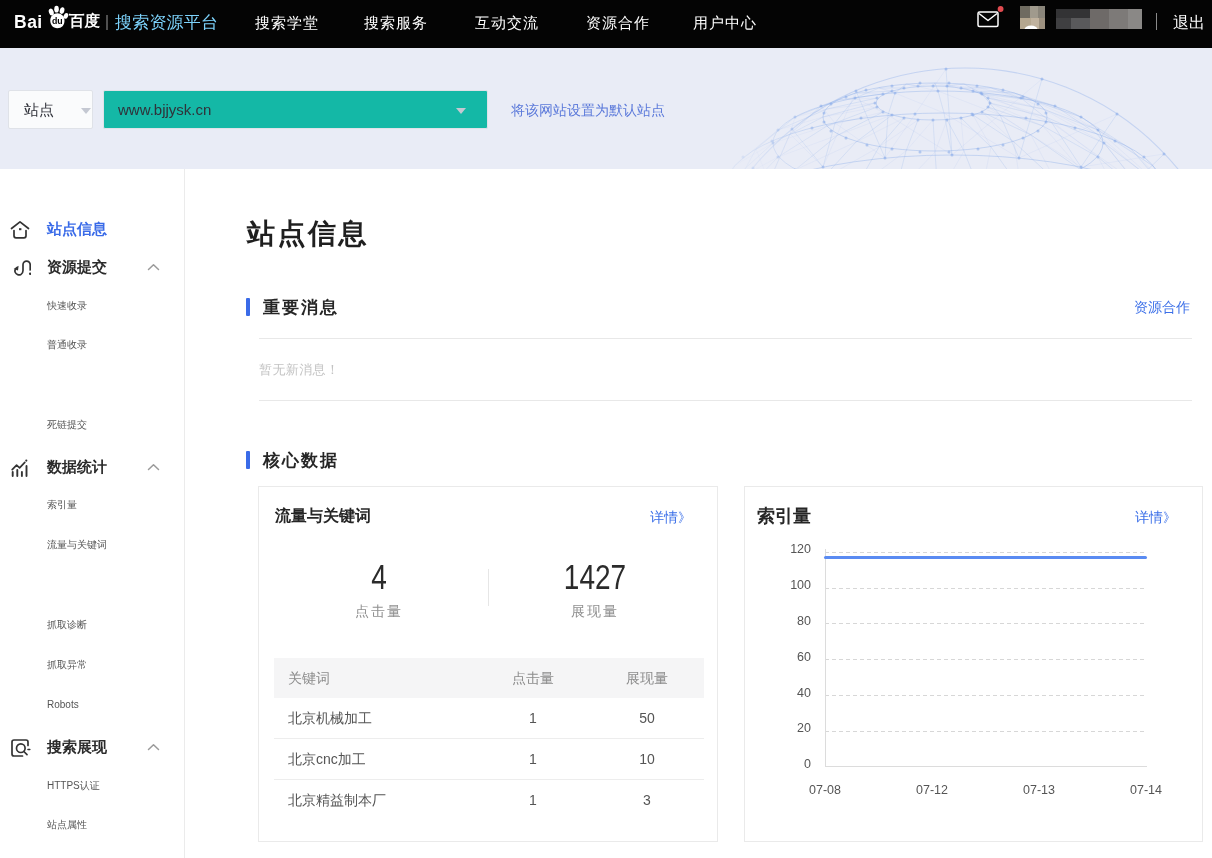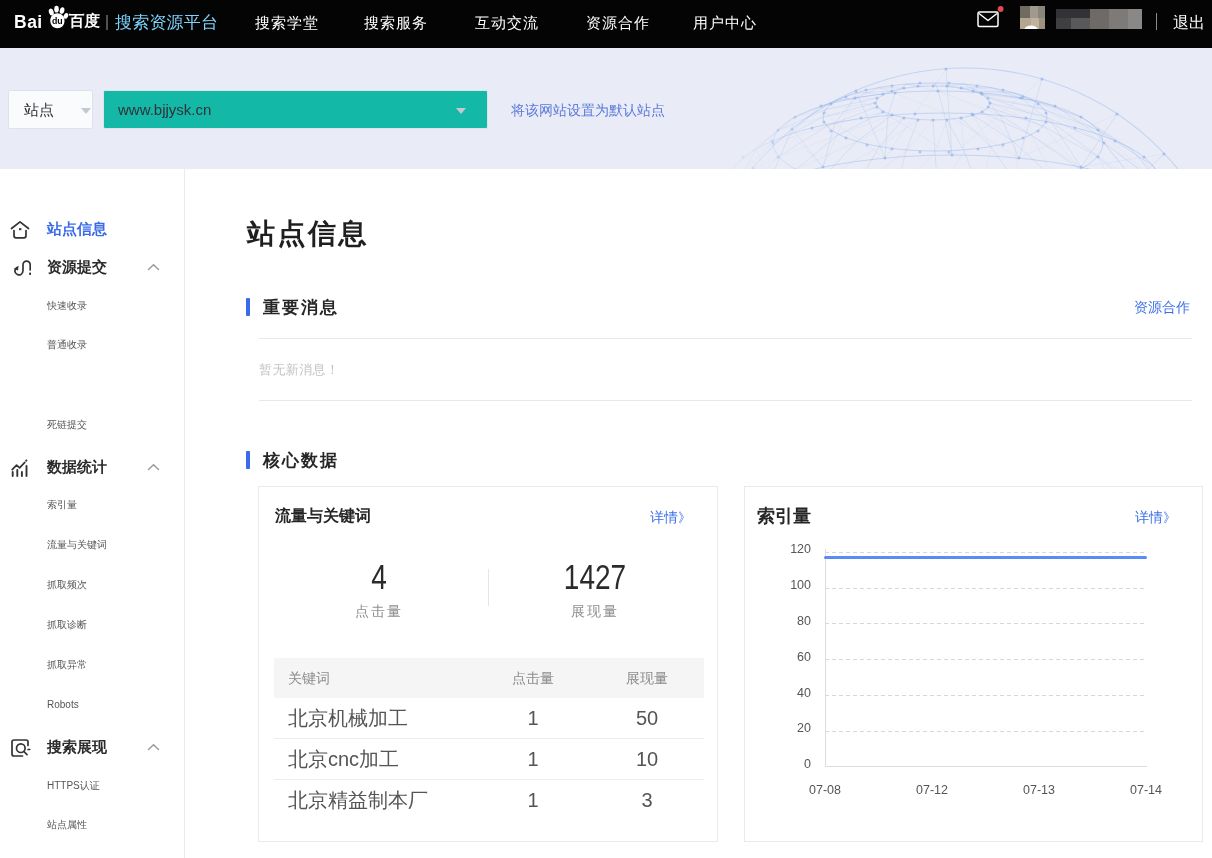--- a/index.html
+++ b/index.html
@@ -51,21 +51,21 @@
 #card2{left:559px;width:459px}
 .cardtitle{position:absolute;left:16px;top:19px;font-size:16px;font-weight:bold;color:#262626}
 .carddetail{position:absolute;top:22px;font-size:14px;color:#3b6fe8}
 
 .bignum{position:absolute;top:70px;font-size:35px;color:#2b2b2b;width:200px;text-align:center;transform:scaleX(0.8)}
 .biglbl{position:absolute;top:116px;font-size:14px;color:#909090;width:200px;text-align:center;letter-spacing:2px}
 #vdiv{position:absolute;left:229px;top:82px;width:1px;height:37px;background:#e6e6e6}
 
 #ktable{position:absolute;left:15px;top:171px;width:430px}
 #ktable .thead{position:relative;height:40px;line-height:40px;background:#f5f5f6;color:#8c8c8c;font-size:14px}
-#ktable .trow{position:relative;height:41px;line-height:41px;font-size:20px;color:#555;border-bottom:1px solid #ededed}
+#ktable .trow{position:relative;height:41px;line-height:41px;font-size:14px;color:#555;border-bottom:1px solid #ededed}
 #ktable .trow:last-child{border-bottom:none}
 #ktable .c1{position:absolute;left:14px}
 #ktable .c2{position:absolute;left:259px;transform:translateX(-50%)}
 #ktable .c3{position:absolute;left:373px;transform:translateX(-50%)}
 
 #chart{position:absolute;left:0;top:0;width:459px;height:356px}
 .ylab{position:absolute;font-size:12.5px;color:#555;width:40px;text-align:right}
 .xlab{position:absolute;top:296px;font-size:12.5px;color:#555;width:60px;text-align:center}
 .gline{position:absolute;left:80px;width:321px;height:1px;
  background:repeating-linear-gradient(90deg,#d7d7d7 0 4px,transparent 4px 7px)}
@@ -292,23 +292,20 @@
       <svg class="chev" width="15" height="15" viewBox="0 0 15 15" fill="none" stroke="#9a9a9a" stroke-width="1.5" stroke-linecap="round" stroke-linejoin="round">
         <path d="M2.5 9.5 L7.5 4.8 L12.5 9.5"></path>
       </svg>
     </div>
 <div class="mitem sub" style="top:316px">
       <span class="lbl">索引量</span>
     </div>
 <div class="mitem sub" style="top:356px">
       <span class="lbl">流量与关键词</span>
     </div>
-<div class="mitem sub" style="top:396px">
-      <span class="lbl">抓取频次</span>
-    </div>
 <div class="mitem sub" style="top:436px">
       <span class="lbl">抓取诊断</span>
     </div>
 <div class="mitem sub" style="top:476px">
       <span class="lbl">抓取异常</span>
     </div>
 <div class="mitem sub" style="top:516px">
       <span class="lbl">Robots</span>
     </div>
 <div class="mitem group" style="top:558px">

